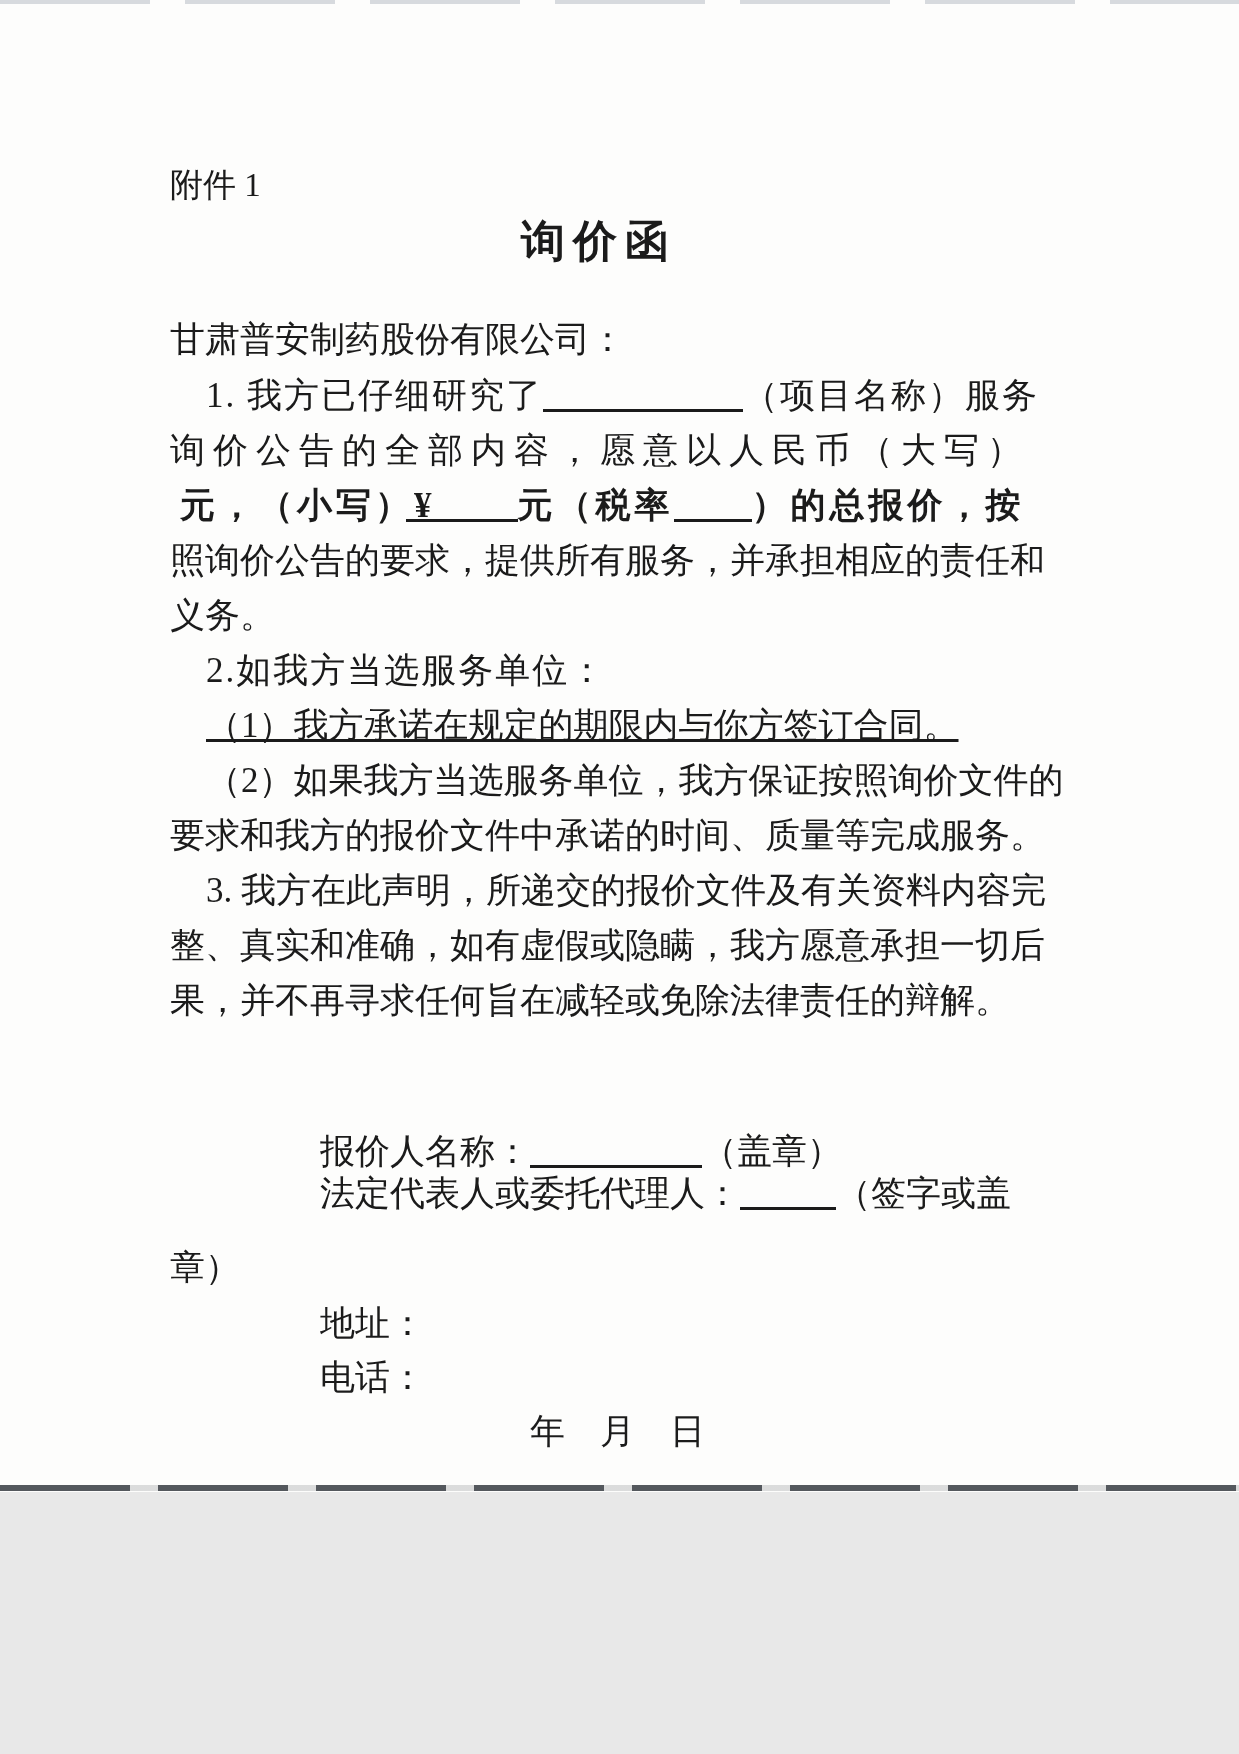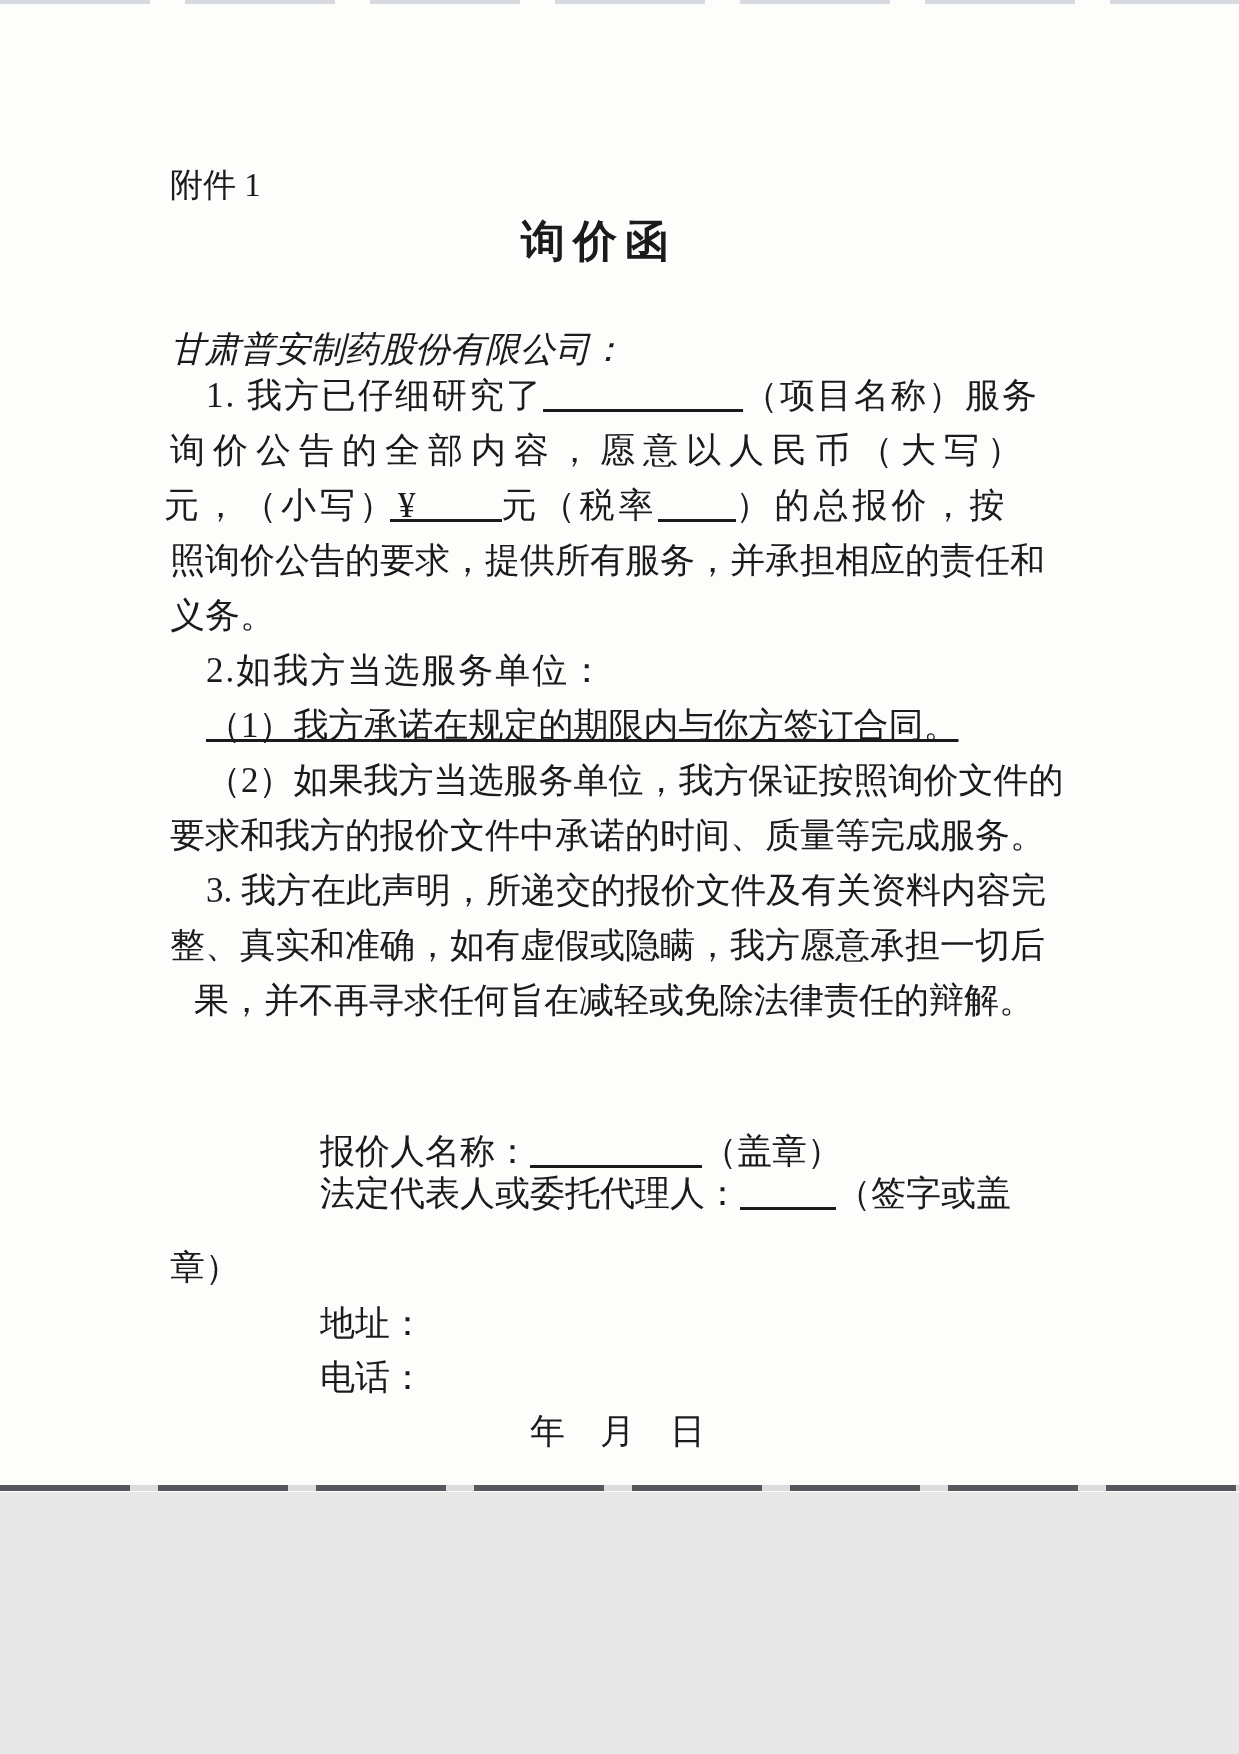--- a/index.html
+++ b/index.html
@@ -52,33 +52,33 @@
 <body>
 
 <div class="page">
   <div class="scan-edge-top"></div>
 
   <div class="attachment">附件 1</div>
 
   <div class="doc-title">询价函</div>
 
   <div>
-      <div class="tline" style="left: 170px; top: 328px; font-style: italic;"><span>甘肃普安制药股份有限公司：</span></div>
+      <div class="tline" style="left: 170px; top: 318px;"><span>甘肃普安制药股份有限公司：</span></div>
       <div class="tline" style="left: 206px; top: 374px; letter-spacing: 2px;"><span>1. 我方已仔细研究了</span><span class="blank" style="width: 200px;"></span><span>（项目名称）服务</span></div>
       <div class="tline" style="left: 170px; top: 429px; letter-spacing: 8px;"><span>询价公告的全部内容，愿意以人民币（大写）</span></div>
-      <div class="tline" style="left: 164px; top: 484px; letter-spacing: 4px;"><span>元，（小写）</span><span class="yen">¥</span><span class="blank after-yen" style="width: 112px;"></span><span>元（税率</span><span class="blank" style="width: 78px;"></span><span>）的总报价，按</span></div>
+      <div class="tline" style="left: 180px; top: 484px; letter-spacing: 4px; font-weight: bold;"><span>元，（小写）</span><span class="yen">¥</span><span class="blank after-yen" style="width: 112px;"></span><span>元（税率</span><span class="blank" style="width: 78px;"></span><span>）的总报价，按</span></div>
       <div class="tline" style="left: 170px; top: 539px;"><span>照询价公告的要求，提供所有服务，并承担相应的责任和</span></div>
       <div class="tline" style="left: 170px; top: 594px;"><span>义务。</span></div>
       <div class="tline" style="left: 206px; top: 649px; letter-spacing: 2px;"><span>2.如我方当选服务单位：</span></div>
       <div class="tline" style="left: 206px; top: 704px; text-decoration: underline;"><span>（1）我方承诺在规定的期限内与你方签订合同。</span></div>
       <div class="tline" style="left: 206px; top: 759px; text-align: center;"><span>（2）如果我方当选服务单位，我方保证按照询价文件的</span></div>
       <div class="tline" style="left: 170px; top: 814px;"><span>要求和我方的报价文件中承诺的时间、质量等完成服务。</span></div>
       <div class="tline" style="left: 206px; top: 869px;"><span>3. 我方在此声明，所递交的报价文件及有关资料内容完</span></div>
       <div class="tline" style="left: 170px; top: 924px;"><span>整、真实和准确，如有虚假或隐瞒，我方愿意承担一切后</span></div>
-      <div class="tline" style="left: 170px; top: 979px; margin-left: 24px;"><span>果，并不再寻求任何旨在减轻或免除法律责任的辩解。</span></div>
+      <div class="tline" style="left: 170px; top: 979px;"><span>果，并不再寻求任何旨在减轻或免除法律责任的辩解。</span></div>
       <div class="tline" style="left: 320px; top: 1130px;"><span>报价人名称：</span><span class="blank" style="width: 172px;"></span><span>（盖章）</span></div>
       <div class="tline" style="left: 320px; top: 1172px;"><span>法定代表人或委托代理人：</span><span class="blank" style="width: 96px;"></span><span>（签字或盖</span></div>
       <div class="tline" style="left: 170px; top: 1246px;"><span>章）</span></div>
       <div class="tline" style="left: 320px; top: 1302px;"><span>地址：</span></div>
       <div class="tline" style="left: 320px; top: 1356px;"><span>电话：</span></div>
       <div class="tline" style="left: 530px; top: 1410px;"><span>年　月　日</span></div>
     </div>
 
   <div class="page-number">6</div>
 

